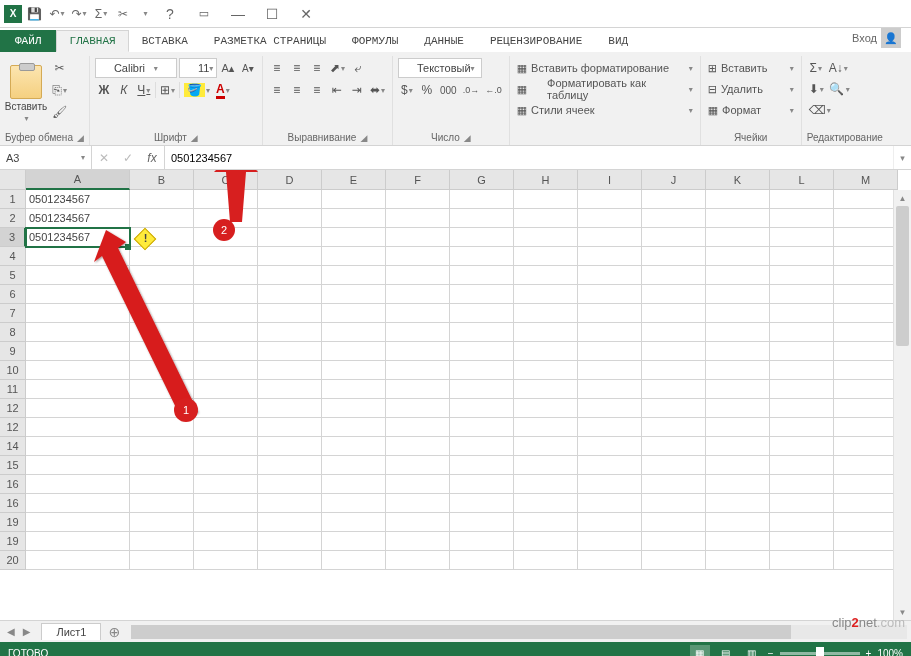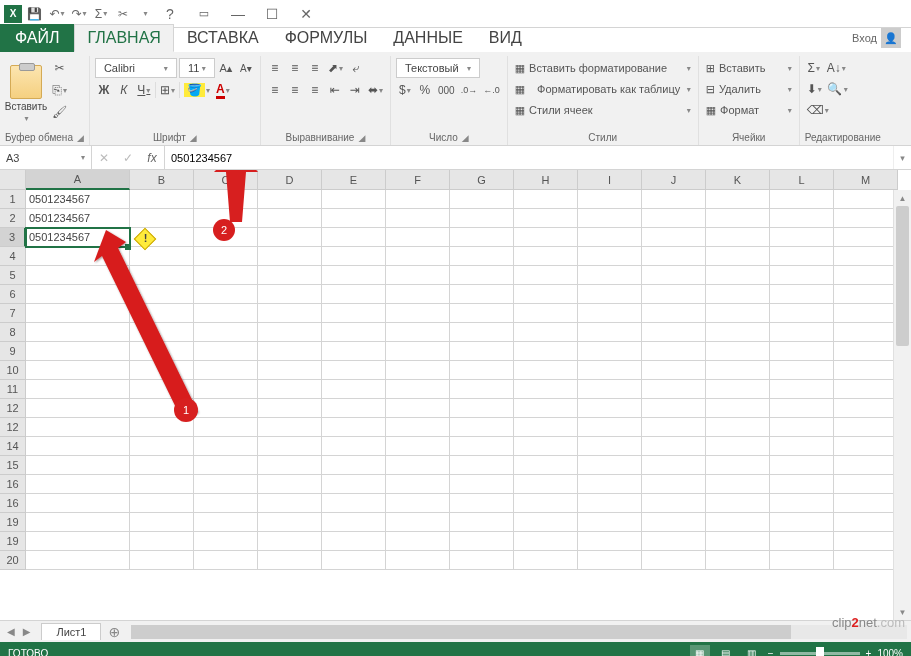--- a/index.html
+++ b/index.html
@@ -10,37 +10,37 @@
 .excel-icon { width: 18px; height: 18px; background: #217346; color: #fff; font-weight: bold; font-size: 10px; display: flex; align-items: center; justify-content: center; margin-right: 3px; }
 .qat { display: flex; gap: 2px; align-items: center; }
 .qat-btn { width: 20px; height: 20px; display: flex; align-items: center; justify-content: center; cursor: pointer; color: #666; }
 .title-center { flex: 1; text-align: center; font-size: 12px; color: #444; }
 .win-controls { display: flex; gap: 4px; align-items: center; }
 .win-btn { width: 30px; height: 20px; display: flex; align-items: center; justify-content: center; cursor: pointer; color: #666; font-size: 14px; }
 .user-icon { width: 20px; height: 20px; background: #ccc; display: inline-flex; align-items: center; justify-content: center;}
 
 
 .tabs { height: 24px; display: flex; align-items: flex-end; background:#fff;}
-.tab { padding: 4px 12px; font-size: 16px; text-transform: uppercase; cursor: pointer; color: #444; border: 1px solid transparent; }
+.tab { padding: 4px 12px; font-size: 11px; text-transform: uppercase; cursor: pointer; color: #444; border: 1px solid transparent; font-family: Liberation Mono, monospace; }
 .tab.file { background: #217346; color: #fff; padding: 4px 14px; }
 .tab.active { border: 1px solid #d4d4d4; border-bottom-color: #f1f1f1; background: #f1f1f1; color: #217346; }
 .login { margin-left: auto; padding: 4px 10px; font-size: 11px; color:#666; display:flex; align-items:center; gap:4px; }
 
 
 .ribbon { height: 94px; background: #f1f1f1; border-bottom: 1px solid #d4d4d4; display: flex; padding-top:4px; }
 .group { border-right: 1px solid #e0e0e0; display: flex; flex-direction: column; padding: 2px 5px 0; position:relative;}
 .group-body { flex: 1; display: flex; gap: 3px; }
 .group-label { font-size: 10px; text-align: center; color: #666; padding: 2px 0; display:flex; justify-content:center; align-items:center; gap:4px;}
 .group-label .dlg{font-size:9px;color:#888;cursor:pointer;}
 .vstack { display: flex; flex-direction: column; gap: 2px; }
 .hstack { display: flex; gap: 2px; align-items: center; }
 .rbtn { min-width: 18px; height: 20px; display: flex; align-items: center; justify-content: center; cursor: pointer; padding: 0 2px; color: #555; font-size: 12px;}
 .bigbtn { width: 42px; display: flex; flex-direction: column; align-items: center; justify-content: center; gap: 2px; cursor: pointer; padding: 4px 2px; }
 .bigbtn-label { font-size: 10px; text-align: center; }
-.combo { height: 20px; border: 1px solid #ccc; background: #fff; display: flex; align-items: center; padding: 0 8px; font-size: 11px; }
+.combo { height: 20px; border: 1px solid #ccc; background: #fff; display: flex; align-items: center; padding: 0 18px; font-size: 11px; }
 .combo .dd { margin-left: auto; font-size: 8px; color: #888; }
 .split { font-size: 8px; color: #888; margin-left:1px; }
 
 
 .clipboard-icon { width: 32px; height: 34px; background: linear-gradient(#fce5b0,#f5d080); border: 1px solid #d4aa55; border-radius: 2px; position: relative; }
 .clipboard-icon:before { content:''; position:absolute; top:-3px; left:8px; width:14px; height:6px; background:#ccc; border:1px solid #999; border-radius:2px;}
 
 
 .fbar { height: 24px; border-bottom: 1px solid #d4d4d4; display: flex; align-items: stretch; background: #fff; }
 .namebox { width: 92px; border-right: 1px solid #d4d4d4; display: flex; align-items: center; padding: 0 6px; font-size: 11px; }
@@ -120,22 +120,24 @@
     <div class="win-btn">—</div>
     <div class="win-btn">☐</div>
     <div class="win-btn">✕</div>
   </div>
 </div>
 
 <div class="tabs">
   <div class="tab file">ФАЙЛ</div>
   <div class="tab active">ГЛАВНАЯ</div>
   <div class="tab">ВСТАВКА</div>
+  <div class="tab">РАЗМЕТКА СТРАНИЦЫ</div>
   <div class="tab">ФОРМУЛЫ</div>
   <div class="tab">ДАННЫЕ</div>
+  <div class="tab">РЕЦЕНЗИРОВАНИЕ</div>
   <div class="tab">ВИД</div>
   <div class="login">
       <span>Вход</span>
       <span class="user-icon">👤</span>
     </div>
 </div>
 
 <div class="ribbon">
 
   <div class="group">
@@ -237,26 +239,23 @@
     </div>
     <div class="group-label">
         <span>Число</span>
         <span class="dlg">◢</span>
       </div>
   </div>
 
   <div class="group">
     <div class="group-body vstack" style="gap:1px;">
       <div class="rbtn" style="justify-content:flex-start;width:180px;font-size:11px;">▦ <span style="margin-left:4px;">Вставить форматирование</span><span class="split" style="margin-left:auto;">▾</span></div>
-      <div class="rbtn" style="justify-content:flex-start;width:180px;font-size:11px;">▦ <span style="margin-left:12px;">Форматировать как таблицу</span><span class="split" style="margin-left:auto;">▾</span></div>
+      <div class="rbtn" style="justify-content:flex-start;width:180px;font-size:11px;">▦ <span style="margin-left:20px;">Форматировать как таблицу</span><span class="split" style="margin-left:auto;">▾</span></div>
       <div class="rbtn" style="justify-content:flex-start;width:180px;font-size:11px;">▦ <span style="margin-left:4px;">Стили ячеек</span><span class="split" style="margin-left:auto;">▾</span></div>
     </div>
-    <div class="group-label">
-        <span>Стили</span>
-      </div>
   </div>
 
   <div class="group">
     <div class="group-body vstack" style="gap:1px;">
       <div class="rbtn" style="justify-content:flex-start;width:90px;font-size:11px;">⊞ <span style="margin-left:4px;">Вставить</span><span class="split" style="margin-left:auto;">▾</span></div>
       <div class="rbtn" style="justify-content:flex-start;width:90px;font-size:11px;">⊟ <span style="margin-left:4px;">Удалить</span><span class="split" style="margin-left:auto;">▾</span></div>
       <div class="rbtn" style="justify-content:flex-start;width:90px;font-size:11px;">▦ <span style="margin-left:4px;">Формат</span><span class="split" style="margin-left:auto;">▾</span></div>
     </div>
     <div class="group-label">
         <span>Ячейки</span>

